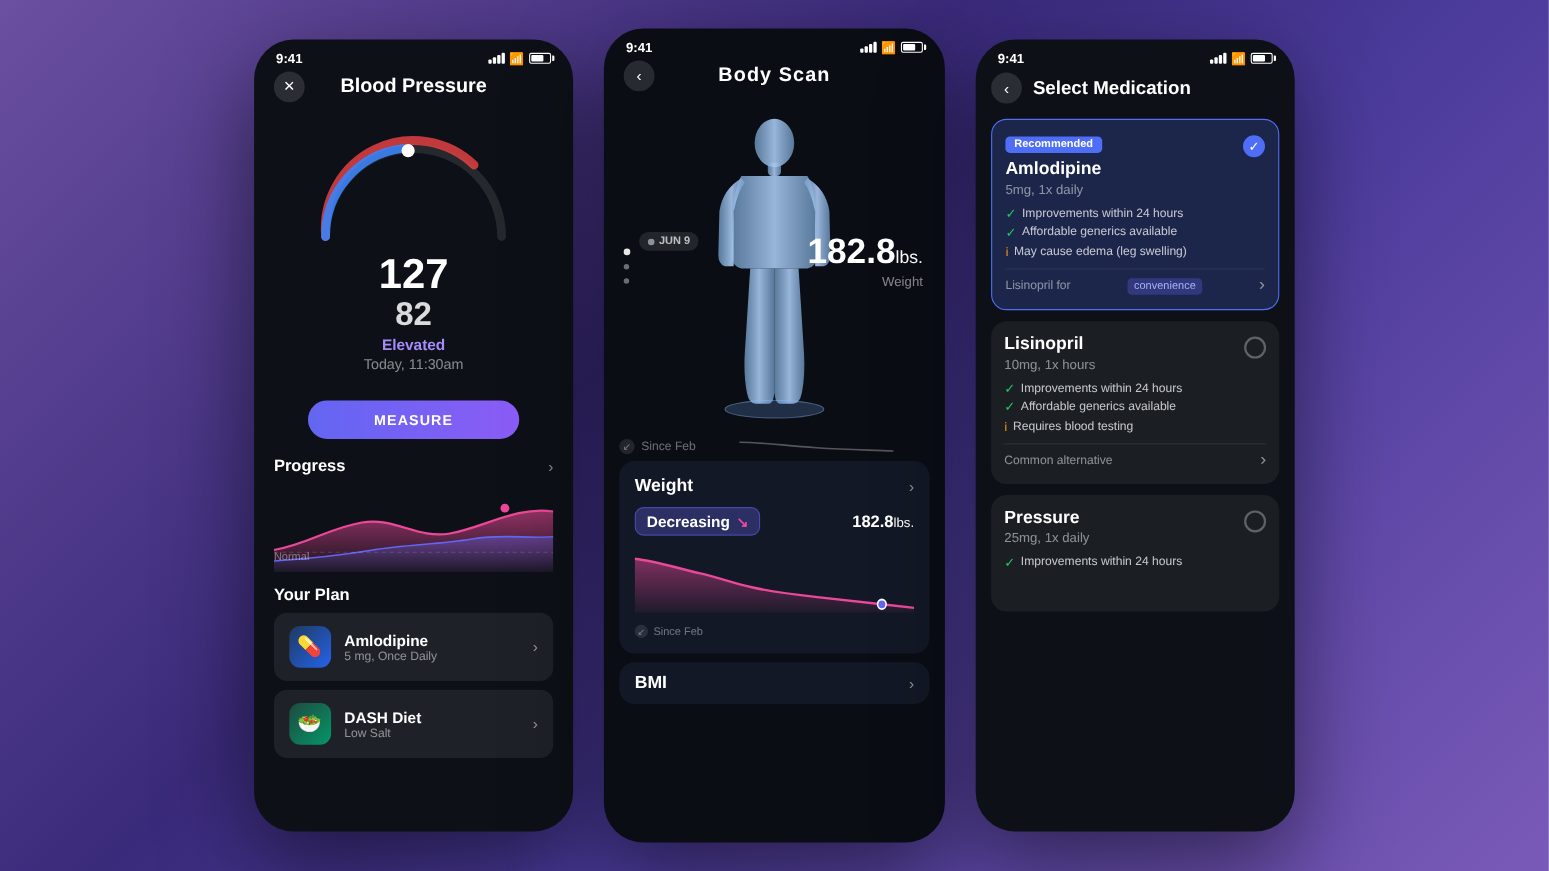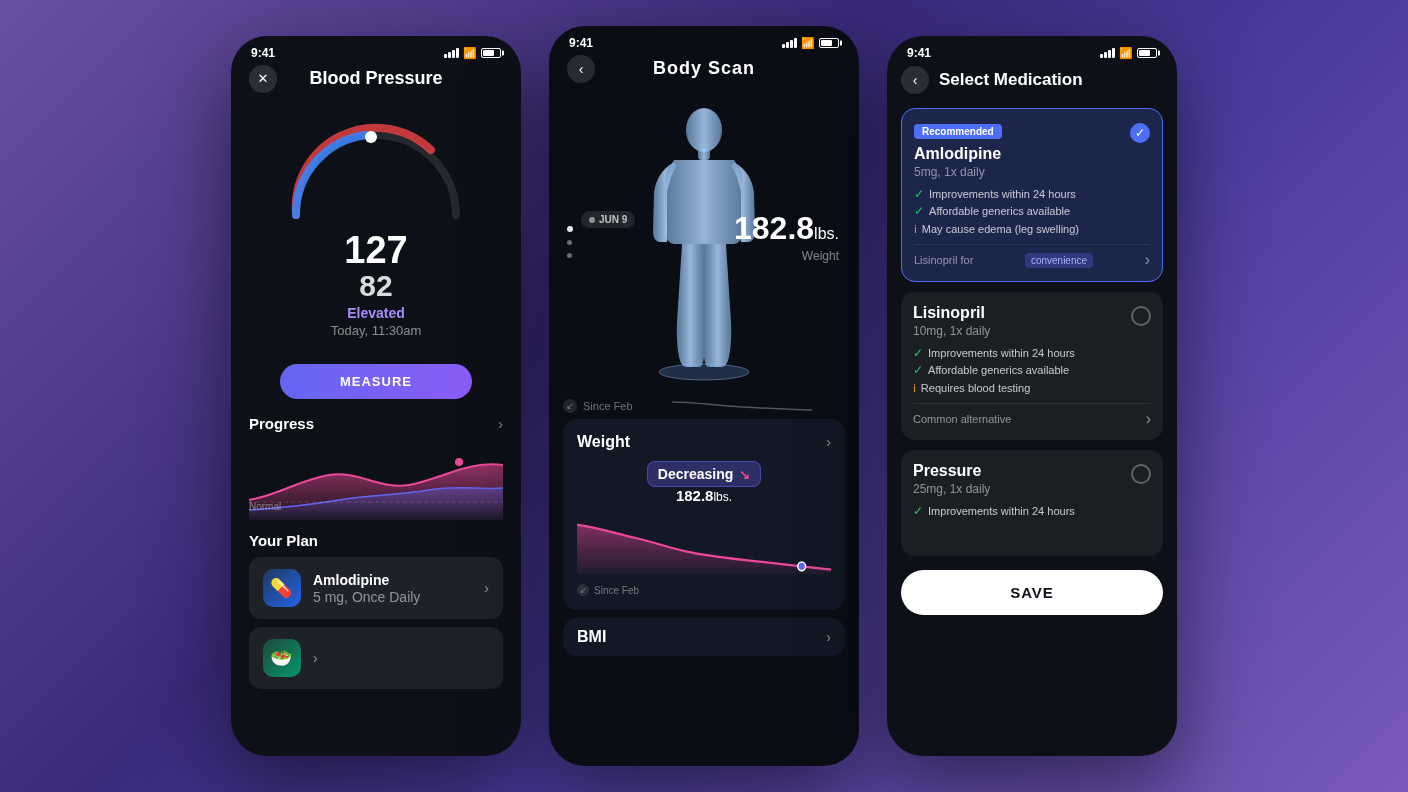--- a/index.html
+++ b/index.html
@@ -170,21 +170,21 @@
     .plan-icon {
       width: 38px; height: 38px;
       background: linear-gradient(135deg, #1e3a5f, #2563eb);
       border-radius: 10px;
       display: flex; align-items: center; justify-content: center;
       font-size: 18px;
       flex-shrink: 0;
     }
     .plan-info { flex: 1; }
     .plan-name { font-size: 14px; font-weight: 600; }
-    .plan-desc { font-size: 14px; color: rgba(255,255,255,0.5); margin-top: 1px; }
+    .plan-desc { font-size: 11px; color: rgba(255,255,255,0.5); margin-top: 1px; }
 
     
     .phone2-content { color: white; }
     .phone2-header {
       display: flex;
       align-items: center;
       justify-content: center;
       position: relative;
       padding: 4px 18px 8px;
     }
@@ -469,20 +469,24 @@
       <div class="plan-item">
         <div class="plan-icon">💊</div>
         <div class="plan-info">
           <div class="plan-name">Amlodipine</div>
           <div class="plan-desc">5 mg, Once Daily</div>
         </div>
         <span class="chevron-right">›</span>
       </div>
       <div class="plan-item">
         <div class="plan-icon" style="background: linear-gradient(135deg, #1e4a3f, #059669);">🥗</div>
+        <div class="plan-info">
+          <div class="plan-name">DASH Diet</div>
+          <div class="plan-desc">Low Salt</div>
+        </div>
         <span class="chevron-right">›</span>
       </div>
     </div>
   </div>
 </div>
 
 <div class="phone middle">
   <div class="status-bar">
     <span>9:41</span>
     <div class="status-icons">
@@ -559,21 +563,21 @@
         <path d="M0,5 C20,5 40,8 70,10 C100,12 120,12 140,13" fill="none" stroke="rgba(255,255,255,0.3)" stroke-width="1.5"></path>
       </svg>
     </div>
 
     <div class="scan-bottom">
       <div class="metric-card">
         <div class="metric-card-header">
           <span class="metric-title">Weight</span>
           <span class="chevron-right">›</span>
         </div>
-        <div style="display:flex;justify-content:space-between;align-items:center;margin-bottom:10px;flex-direction:column;">
+        <div style="display:flex;justify-content:space-between;align-items:center;margin-bottom:10px;">
           <div class="status-badge">
             <span>Decreasing</span>
             <span class="down-arrow">↘</span>
           </div>
           <div style="font-size:15px;font-weight:700;">182.8<span style="font-size:12px;font-weight:400;">lbs.</span></div>
         </div>
         <svg class="weight-chart" viewBox="0 0 260 55" preserveAspectRatio="none">
           <defs>
             <linearGradient id="wg" x1="0" y1="0" x2="0" y2="1">
               <stop offset="0%" stop-color="#ec4899" stop-opacity="0.5"></stop>
@@ -641,21 +645,21 @@
         <span class="med-footer-label">Lisinopril for</span>
         <span class="convenience-tag">convenience</span>
         <span class="chevron-right" style="font-size:16px;">›</span>
       </div>
     </div>
 
     
     <div class="med-card">
       <div class="med-radio"></div>
       <div class="med-name">Lisinopril</div>
-      <div class="med-dosage">10mg, 1x daily</div>
+      <div class="med-dosage">10mg, 1x hours</div>
       <ul class="med-features">
         <li><span class="feat-check">✓</span> Improvements within 24 hours</li>
         <li><span class="feat-check">✓</span> Affordable generics available</li>
         <li><span class="feat-warn">ℹ</span> Requires blood testing</li>
       </ul>
       <div class="med-footer">
         <span class="med-footer-label">Common alternative</span>
         <span class="chevron-right" style="font-size:16px;margin-left:auto;">›</span>
       </div>
     </div>
@@ -663,15 +667,14 @@
     
     <div class="med-card" style="padding-bottom:30px;">
       <div class="med-radio"></div>
       <div class="med-name">Pressure</div>
       <div class="med-dosage">25mg, 1x daily</div>
       <ul class="med-features">
         <li><span class="feat-check">✓</span> Improvements within 24 hours</li>
       </ul>
     </div>
 
-    <button class="save-btn">SAVE</button>
   </div>
 </div>
 
 </body></html>

